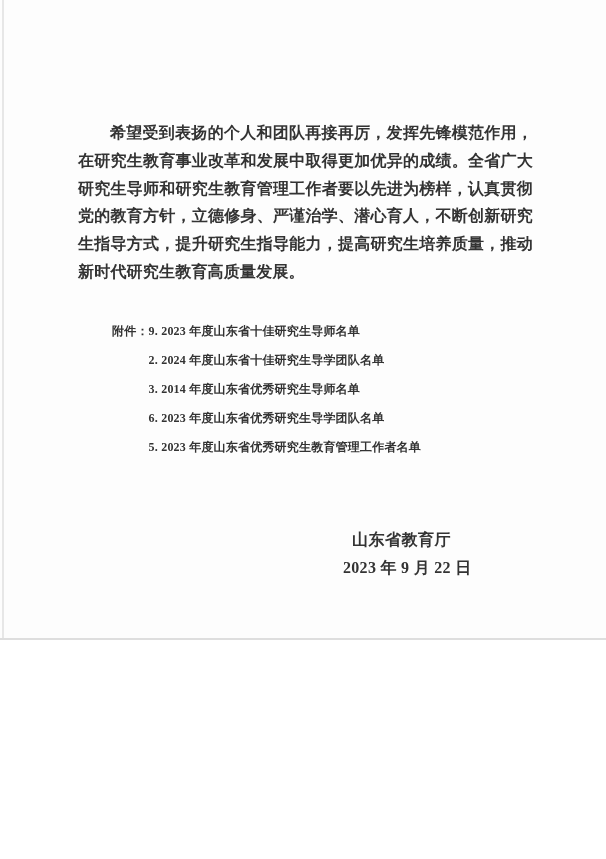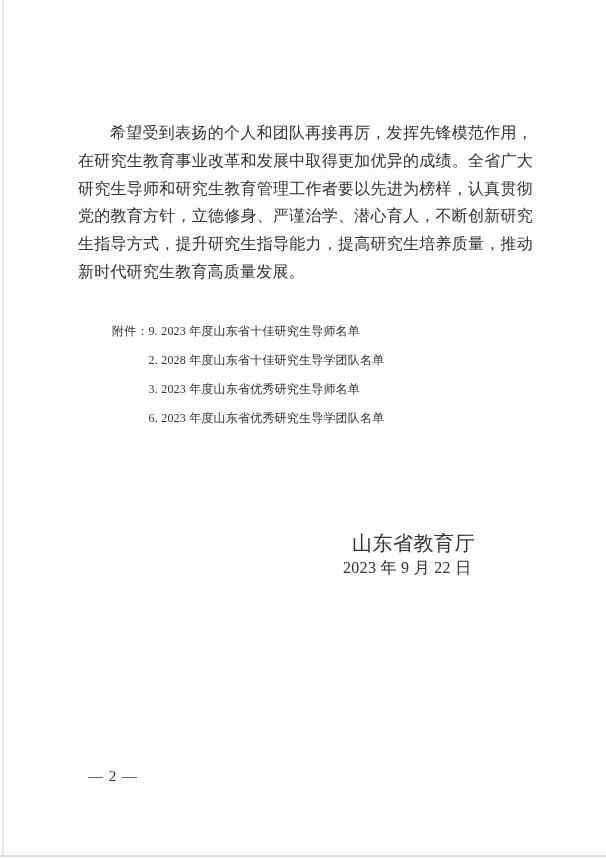--- a/index.html
+++ b/index.html
@@ -3,25 +3,26 @@
 <meta charset="utf-8">
 <style>
   html, body {
     margin: 0;
     padding: 0;
     background: #ffffff;
   }
   .page {
     position: relative;
     width: 606px;
-    height: 857px;
+    height: 640px;
     background: #fdfdfd;
     font-family: "Liberation Serif", "DejaVu Serif", serif;
     color: #333333;
     overflow: hidden;
+    font-weight: bold;
   }
   
   .scan-edge-left {
     position: absolute;
     left: 2px;
     top: 0;
     width: 2px;
     height: 100%;
     background: #e7e7e7;
   }
@@ -63,21 +64,21 @@
   .att-items {
     flex: 1 1 auto;
   }
   .att-item {
     white-space: nowrap;
   }
   .signature-issuer {
     position: absolute;
     top: 530px;
     left: 352px;
-    font-size: 20px;
+    font-size: 16px;
     letter-spacing: 0.5px;
     white-space: nowrap;
   }
   .signature-date {
     position: absolute;
     top: 558px;
     left: 343px;
     font-size: 16px;
     letter-spacing: 0.3px;
     white-space: nowrap;
@@ -100,23 +101,24 @@
   <div class="scan-edge-left"></div>
   <div class="scan-edge-bottom"></div>
 
   <p class="body-paragraph">希望受到表扬的个人和团队再接再厉，发挥先锋模范作用，在研究生教育事业改革和发展中取得更加优异的成绩。全省广大研究生导师和研究生教育管理工作者要以先进为榜样，认真贯彻党的教育方针，立德修身、严谨治学、潜心育人，不断创新研究生指导方式，提升研究生指导能力，提高研究生培养质量，推动新时代研究生教育高质量发展。</p>
 
   <div class="attachments">
     <div class="att-row">
       <span class="att-label">附件：</span>
       <div class="att-items">
         <div class="att-item">9. 2023 年度山东省十佳研究生导师名单</div>
-        <div class="att-item">2. 2028 年度山东省十佳研究生导学团队名单</div>
-        <div class="att-item">3. 2023 年度山东省优秀研究生导师名单</div>
+        <div class="att-item">2. 2024 年度山东省十佳研究生导学团队名单</div>
+        <div class="att-item">3. 2014 年度山东省优秀研究生导师名单</div>
         <div class="att-item">6. 2023 年度山东省优秀研究生导学团队名单</div>
+        <div class="att-item">5. 2023 年度山东省优秀研究生教育管理工作者名单</div>
       </div>
     </div>
   </div>
 
   <div class="signature-issuer">山东省教育厅</div>
 
   <div class="signature-date">2023 年 9 月 22 日</div>
 
   <div class="page-number">— 2 —</div>
 

